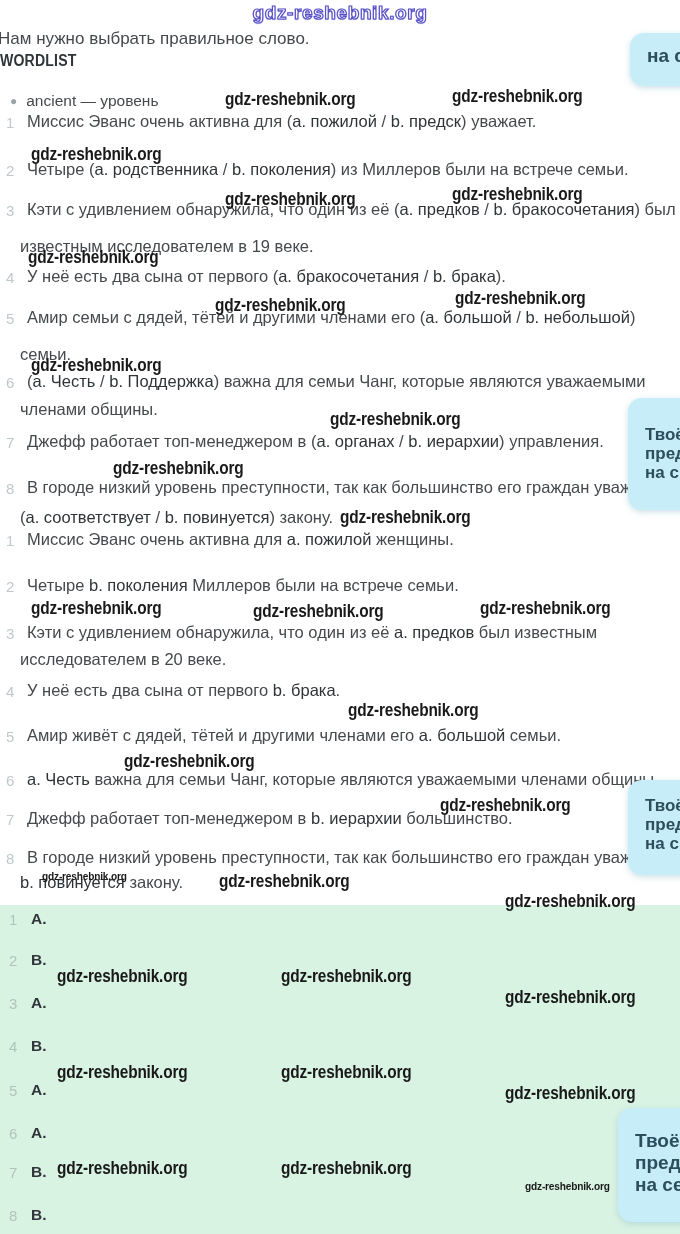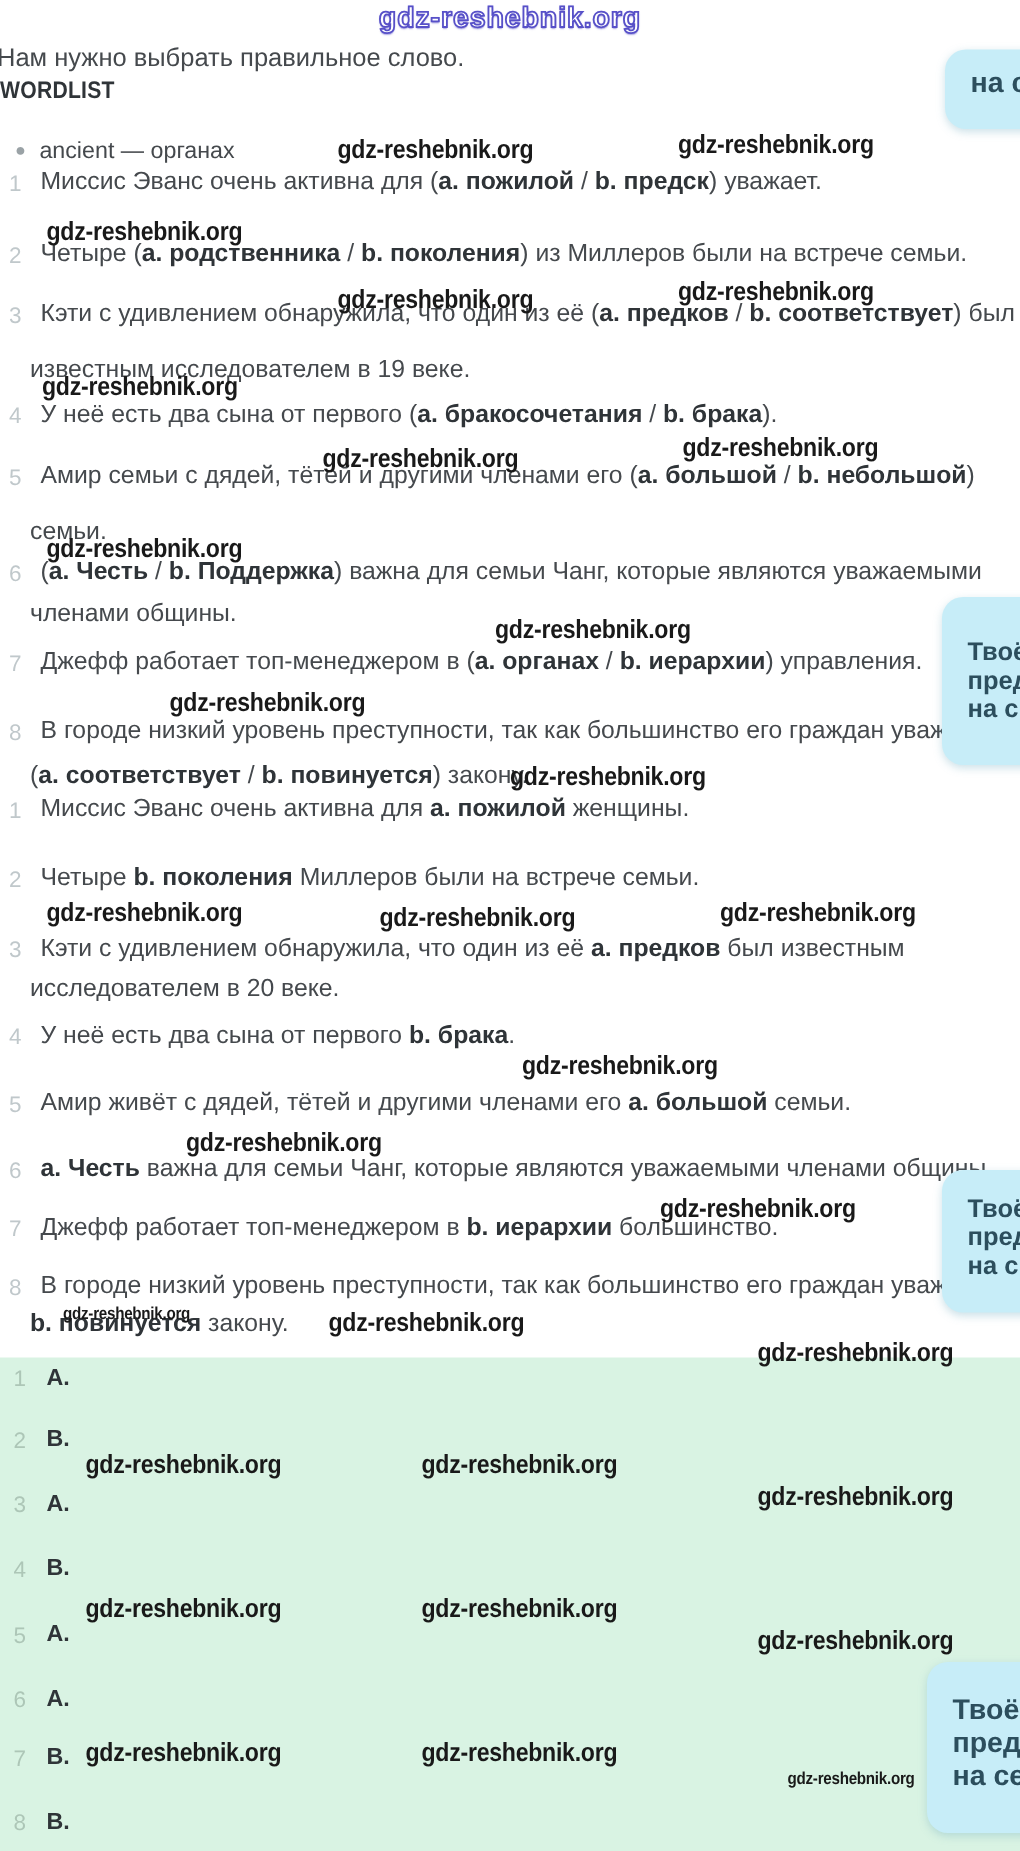--- a/index.html
+++ b/index.html
@@ -25,21 +25,21 @@
     position:absolute;left:0;top:52px;font-size:16px;font-weight:700;color:var(--bold-text);
     transform:scaleX(.88);transform-origin:left top;letter-spacing:.2px;
   }
   .bullet-row{position:absolute;left:10px;top:92px;font-size:15.5px;color:var(--text);white-space:nowrap;}
   .bullet-dot{color:#9aa2a6;margin-right:9px;font-size:12px;vertical-align:1px;}
   
   .trow{position:absolute;left:0;width:700px;font-size:16.5px;color:var(--text);line-height:19px;white-space:nowrap;}
   .trow .num{position:absolute;left:6px;top:1px;color:var(--number);font-size:15px;}
   .trow .ltxt{position:absolute;left:27px;top:0;}
   .trow.cont .ltxt{left:20px;}
-  .b{font-weight:700;color:var(--bold-text);}
+  .b{font-weight:400;color:var(--bold-text);}
   
   .green-panel{position:absolute;left:0;top:905px;width:680px;height:329px;background:var(--green-bg);}
   .lrow{position:absolute;left:0;width:680px;line-height:18px;}
   .lrow .num{position:absolute;left:9px;top:1px;color:var(--green-number);font-size:15px;}
   .lrow .letter{position:absolute;left:31px;top:0;font-size:15.5px;font-weight:700;color:var(--bold-text);}
   
   .wm{
     position:absolute;font-weight:700;font-size:17.5px;color:var(--watermark-ink);
     transform:scaleX(.88);transform-origin:left top;white-space:nowrap;letter-spacing:-.2px;
   }
@@ -54,34 +54,34 @@
   .sticker .sline{white-space:nowrap;}
 </style>
 </head>
 <body>
 
 <div class="green-panel"></div>
 
 <div class="brand">gdz-reshebnik.org</div>
 <div class="intro">Нам нужно выбрать правильное слово.</div>
 <div class="wordlist-title">WORDLIST</div>
-<div class="bullet-row"><span class="bullet-dot">●</span><span>ancient — органах</span></div>
+<div class="bullet-row"><span class="bullet-dot">●</span><span>ancient — уровень</span></div>
 
 <div id="task-list">
     <div class="trow" style="top: 112px;">
       <span class="num">1</span>
       <span class="ltxt"><span>Миссис Эванс очень активна для (</span><span class="b">a. пожилой</span><span> / </span><span class="b">b. предск</span><span>) уважает.</span></span>
     </div>
     <div class="trow" style="top: 160px;">
       <span class="num">2</span>
       <span class="ltxt"><span>Четыре (</span><span class="b">a. родственника</span><span> / </span><span class="b">b. поколения</span><span>) из Миллеров были на встрече семьи.</span></span>
     </div>
     <div class="trow" style="top: 200px;">
       <span class="num">3</span>
-      <span class="ltxt"><span>Кэти с удивлением обнаружила, что один из её (</span><span class="b">a. предков</span><span> / </span><span class="b">b. соответствует</span><span>) был</span></span>
+      <span class="ltxt"><span>Кэти с удивлением обнаружила, что один из её (</span><span class="b">a. предков</span><span> / </span><span class="b">b. бракосочетания</span><span>) был</span></span>
     </div>
     <div class="trow cont" style="top: 237px;">
       <span class="ltxt"><span>известным исследователем в 19 веке.</span></span>
     </div>
     <div class="trow" style="top: 267px;">
       <span class="num">4</span>
       <span class="ltxt"><span>У неё есть два сына от первого (</span><span class="b">a. бракосочетания</span><span> / </span><span class="b">b. брака</span><span>).</span></span>
     </div>
     <div class="trow" style="top: 308px;">
       <span class="num">5</span>

